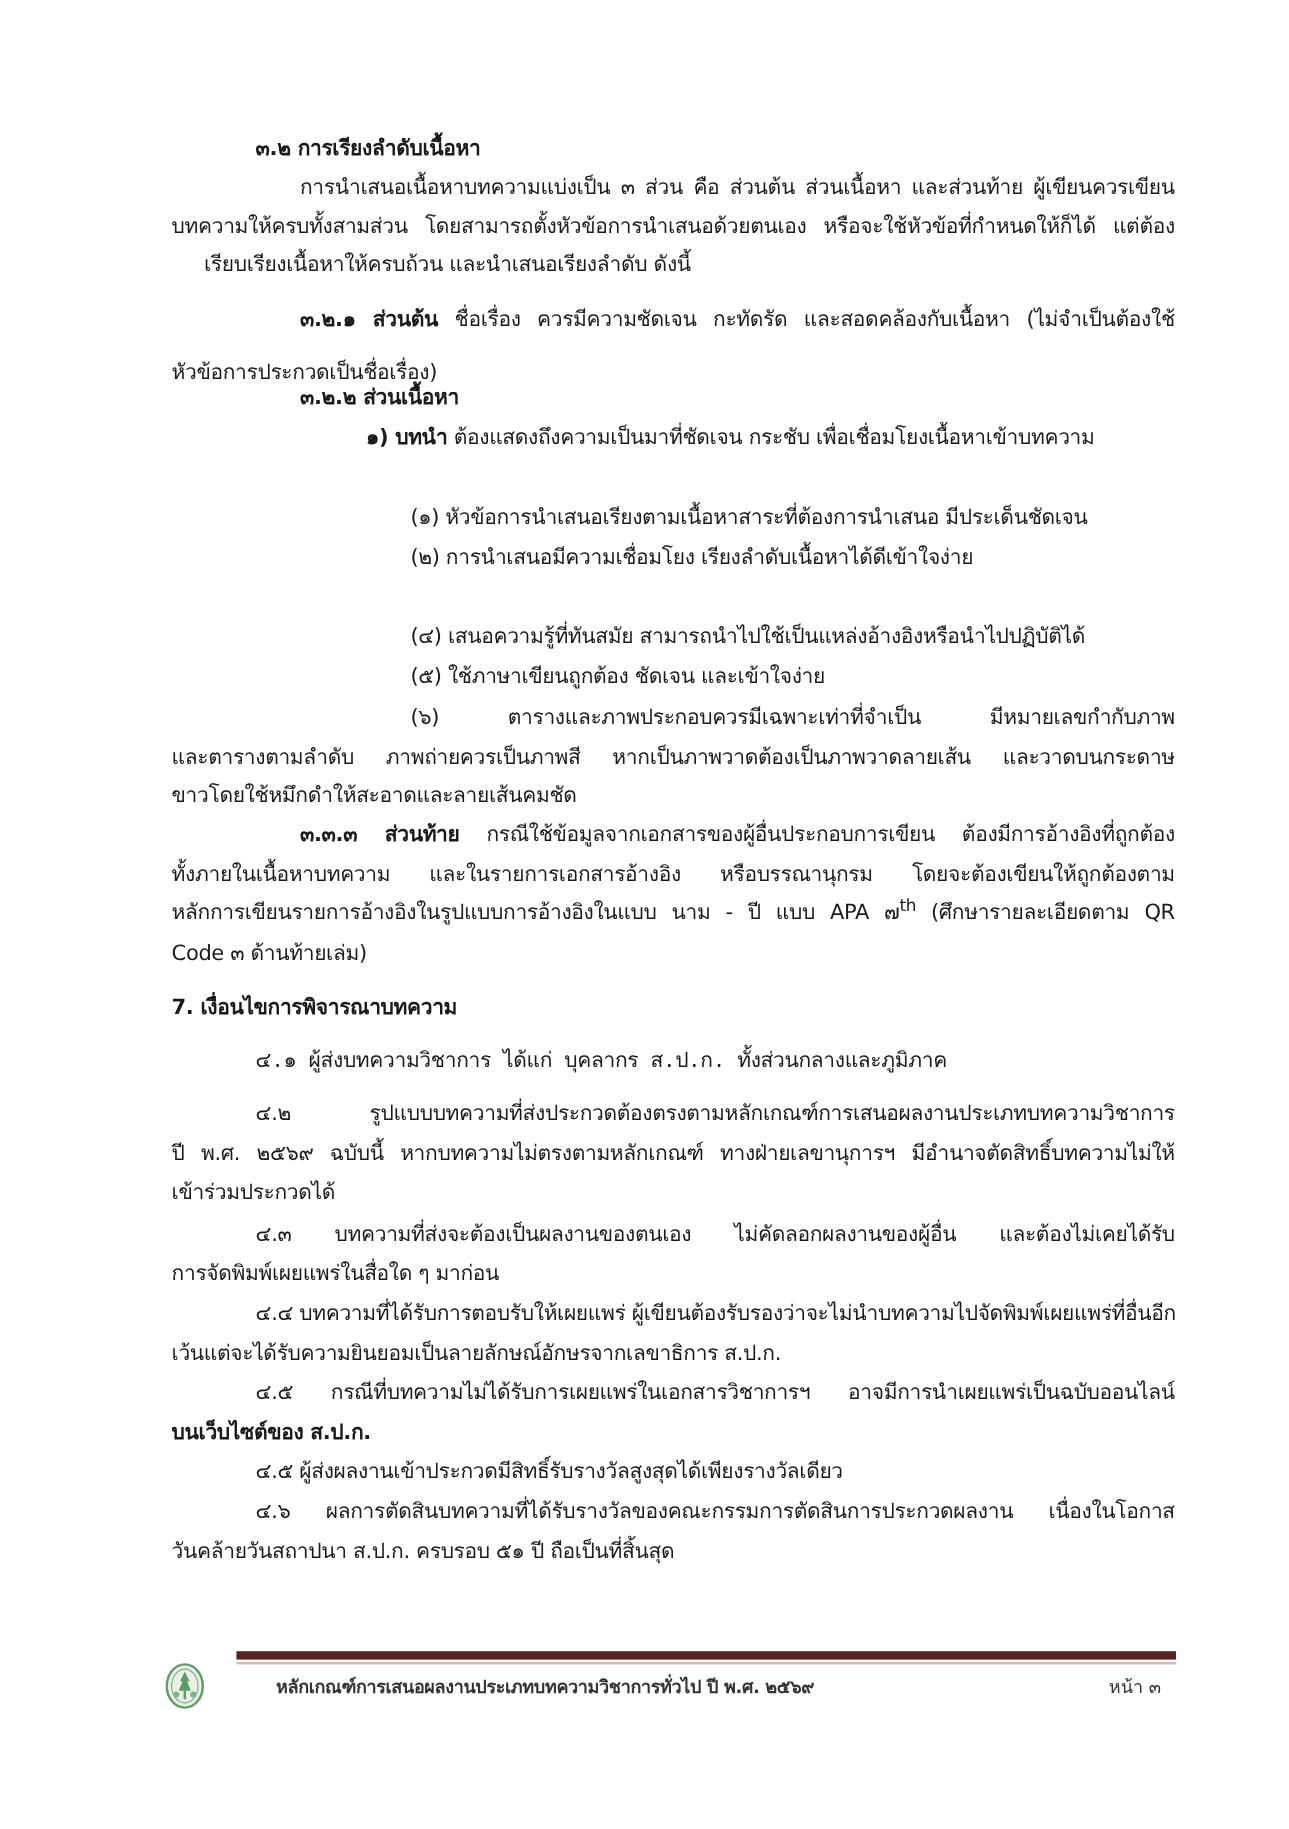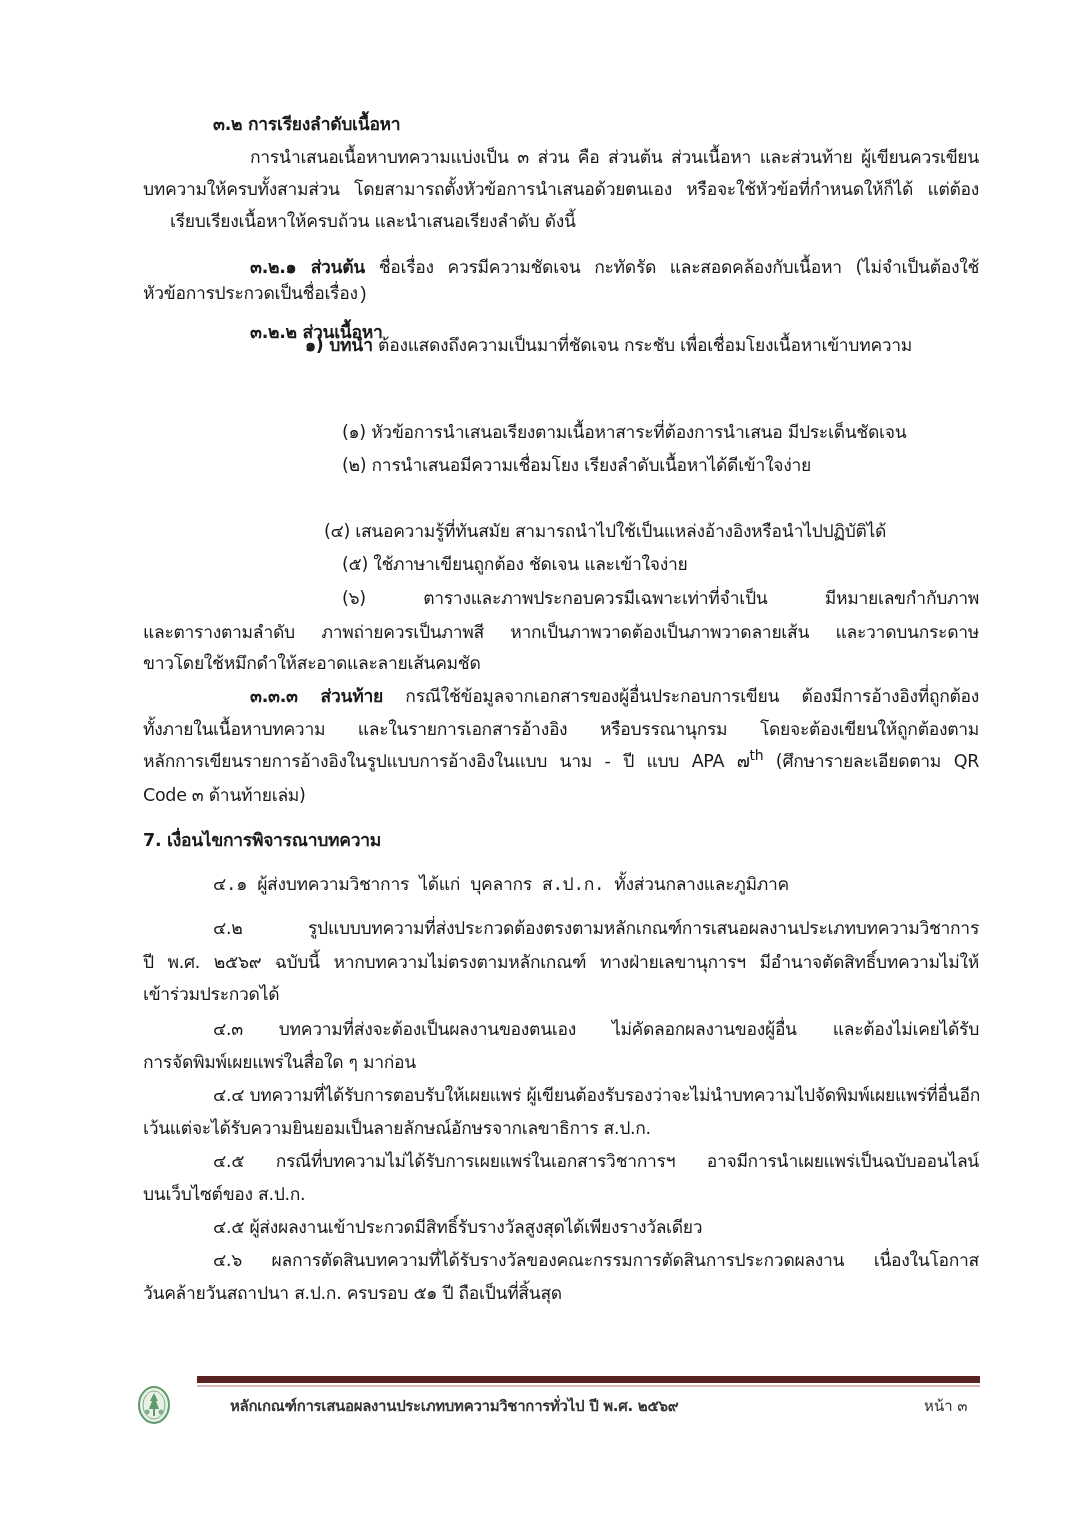--- a/index.html
+++ b/index.html
@@ -21,29 +21,29 @@
 
 <div class="page">
 
   <div class="ln b" style="left:213px; top:112px;">๓.๒ การเรียงลำดับเนื้อหา</div>
 
   <div class="ln" style="left:250px; top:145px; width:729px; text-align:justify; text-align-last:justify;">การนำเสนอเนื้อหาบทความแบ่งเป็น ๓ ส่วน คือ ส่วนต้น ส่วนเนื้อหา และส่วนท้าย ผู้เขียนควรเขียน</div>
   <div class="ln full" style="top:177px;">บทความให้ครบทั้งสามส่วน โดยสามารถตั้งหัวข้อการนำเสนอด้วยตนเอง หรือจะใช้หัวข้อที่กำหนดให้ก็ได้ แต่ต้อง</div>
   <div class="ln" style="left:143px; top:209px;margin-left:27px;">เรียบเรียงเนื้อหาให้ครบถ้วน และนำเสนอเรียงลำดับ ดังนี้</div>
 
   <div class="ln" style="left:250px; top:255px; width:729px; text-align:justify; text-align-last:justify;"><span class="b">๓.๒.๑ ส่วนต้น</span><span> ชื่อเรื่อง ควรมีความชัดเจน กะทัดรัด และสอดคล้องกับเนื้อหา (ไม่จำเป็นต้องใช้</span></div>
-  <div class="ln" style="left:143px; top:282px;font-family:Liberation Mono, monospace;">หัวข้อการประกวดเป็นชื่อเรื่อง)</div>
+  <div class="ln" style="left:143px; top:299px;">หัวข้อการประกวดเป็นชื่อเรื่อง)</div>
 
   <div class="ln b" style="left:250px; top:320px;">๓.๒.๒ ส่วนเนื้อหา</div>
 
-  <div class="ln" style="left:305px; top:333px;text-align:right;"><span class="b">๑) บทนำ</span><span> ต้องแสดงถึงความเป็นมาที่ชัดเจน กระชับ เพื่อเชื่อมโยงเนื้อหาเข้าบทความ</span></div>
+  <div class="ln" style="left:305px; top:353px;text-align:right;"><span class="b">๑) บทนำ</span><span> ต้องแสดงถึงความเป็นมาที่ชัดเจน กระชับ เพื่อเชื่อมโยงเนื้อหาเข้าบทความ</span></div>
 
   <div class="ln" style="left:342px; top:420px;">(๑) หัวข้อการนำเสนอเรียงตามเนื้อหาสาระที่ต้องการนำเสนอ มีประเด็นชัดเจน</div>
   <div class="ln" style="left:342px; top:453px;">(๒) การนำเสนอมีความเชื่อมโยง เรียงลำดับเนื้อหาได้ดีเข้าใจง่าย</div>
-  <div class="ln" style="left:324px; top:519px;">(๔) เสนอความรู้ที่ทันสมัย สามารถนำไปใช้เป็นแหล่งอ้างอิงหรือนำไปปฏิบัติได้</div>
+  <div class="ln" style="left:342px; top:519px;">(๔) เสนอความรู้ที่ทันสมัย สามารถนำไปใช้เป็นแหล่งอ้างอิงหรือนำไปปฏิบัติได้</div>
   <div class="ln" style="left:342px; top:552px;">(๕) ใช้ภาษาเขียนถูกต้อง ชัดเจน และเข้าใจง่าย</div>
   <div class="ln" style="left:342px; top:586px; width:637px; text-align:justify; text-align-last:justify;">(๖) ตารางและภาพประกอบควรมีเฉพาะเท่าที่จำเป็น มีหมายเลขกำกับภาพ</div>
   <div class="ln" style="left:143px; top:651px;">ขาวโดยใช้หมึกดำให้สะอาดและลายเส้นคมชัด</div>
   <div class="ln full" style="top:620px;">และตารางตามลำดับ ภาพถ่ายควรเป็นภาพสี หากเป็นภาพวาดต้องเป็นภาพวาดลายเส้น และวาดบนกระดาษ</div>
 
   <div class="ln" style="left:250px; top:684px; width:729px; text-align:justify; text-align-last:justify;"><span class="b">๓.๓.๓ ส่วนท้าย</span><span> กรณีใช้ข้อมูลจากเอกสารของผู้อื่นประกอบการเขียน ต้องมีการอ้างอิงที่ถูกต้อง</span></div>
   <div class="ln full" style="top:717px;">ทั้งภายในเนื้อหาบทความ และในรายการเอกสารอ้างอิง หรือบรรณานุกรม โดยจะต้องเขียนให้ถูกต้องตาม</div>
   <div class="ln" style="left:143px; top:749px; width:836px; text-align:justify; text-align-last:justify;"><span>หลักการเขียนรายการอ้างอิงในรูปแบบการอ้างอิงในแบบ นาม - ปี แบบ APA ๗</span><span class="sup">th</span><span>  (ศึกษารายละเอียดตาม QR</span></div>
   <div class="ln" style="left:143px; top:783px;">Code ๓ ด้านท้ายเล่ม)</div>
 
@@ -55,21 +55,21 @@
   <div class="ln full" style="top:950px;">ปี พ.ศ. ๒๕๖๙ ฉบับนี้ หากบทความไม่ตรงตามหลักเกณฑ์ ทางฝ่ายเลขานุการฯ มีอำนาจตัดสิทธิ์บทความไม่ให้</div>
   <div class="ln" style="left:143px; top:982px;">เข้าร่วมประกวดได้</div>
 
   <div class="ln" style="left:213px; top:1017px; width:766px; text-align:justify; text-align-last:justify;">๔.๓ บทความที่ส่งจะต้องเป็นผลงานของตนเอง ไม่คัดลอกผลงานของผู้อื่น และต้องไม่เคยได้รับ</div>
   <div class="ln" style="left:143px; top:1050px;">การจัดพิมพ์เผยแพร่ในสื่อใด ๆ มาก่อน</div>
 
   <div class="ln" style="left:213px; top:1083px; width:766px; text-align:justify; text-align-last:justify;">๔.๔ บทความที่ได้รับการตอบรับให้เผยแพร่ ผู้เขียนต้องรับรองว่าจะไม่นำบทความไปจัดพิมพ์เผยแพร่ที่อื่นอีก</div>
   <div class="ln" style="left:143px; top:1116px;">เว้นแต่จะได้รับความยินยอมเป็นลายลักษณ์อักษรจากเลขาธิการ ส.ป.ก.</div>
 
   <div class="ln" style="left:213px; top:1149px; width:766px; text-align:justify; text-align-last:justify;">๔.๕ กรณีที่บทความไม่ได้รับการเผยแพร่ในเอกสารวิชาการฯ อาจมีการนำเผยแพร่เป็นฉบับออนไลน์</div>
-  <div class="ln" style="left:143px; top:1182px;">บนเว็บไซต์ของ ส.ป.ก.</div>
+  <div class="ln" style="left:143px; top:1182px;font-weight:bold;">บนเว็บไซต์ของ ส.ป.ก.</div>
 
   <div class="ln" style="left:213px; top:1215px;">๔.๕ ผู้ส่งผลงานเข้าประกวดมีสิทธิ์รับรางวัลสูงสุดได้เพียงรางวัลเดียว</div>
 
   <div class="ln" style="left:213px; top:1248px; width:766px; text-align:justify; text-align-last:justify;">๔.๖ ผลการตัดสินบทความที่ได้รับรางวัลของคณะกรรมการตัดสินการประกวดผลงาน เนื่องในโอกาส</div>
   <div class="ln" style="left:143px; top:1281px;">วันคล้ายวันสถาปนา ส.ป.ก. ครบรอบ ๕๑ ปี ถือเป็นที่สิ้นสุด</div>
 
   <svg class="seal" viewBox="0 0 34 40">
     <ellipse cx="17" cy="20" rx="15" ry="18" fill="#e9f1e7" stroke="#5f9a6a" stroke-width="2"></ellipse>
     <ellipse cx="17" cy="20" rx="11" ry="14" fill="none" stroke="#7fb08a" stroke-width="1"></ellipse>
     <path d="M17 8 L21 16 L19 16 L22 24 L18 24 L18 31 L16 31 L16 24 L12 24 L15 16 L13 16 Z" fill="#5f9a6a"></path>

